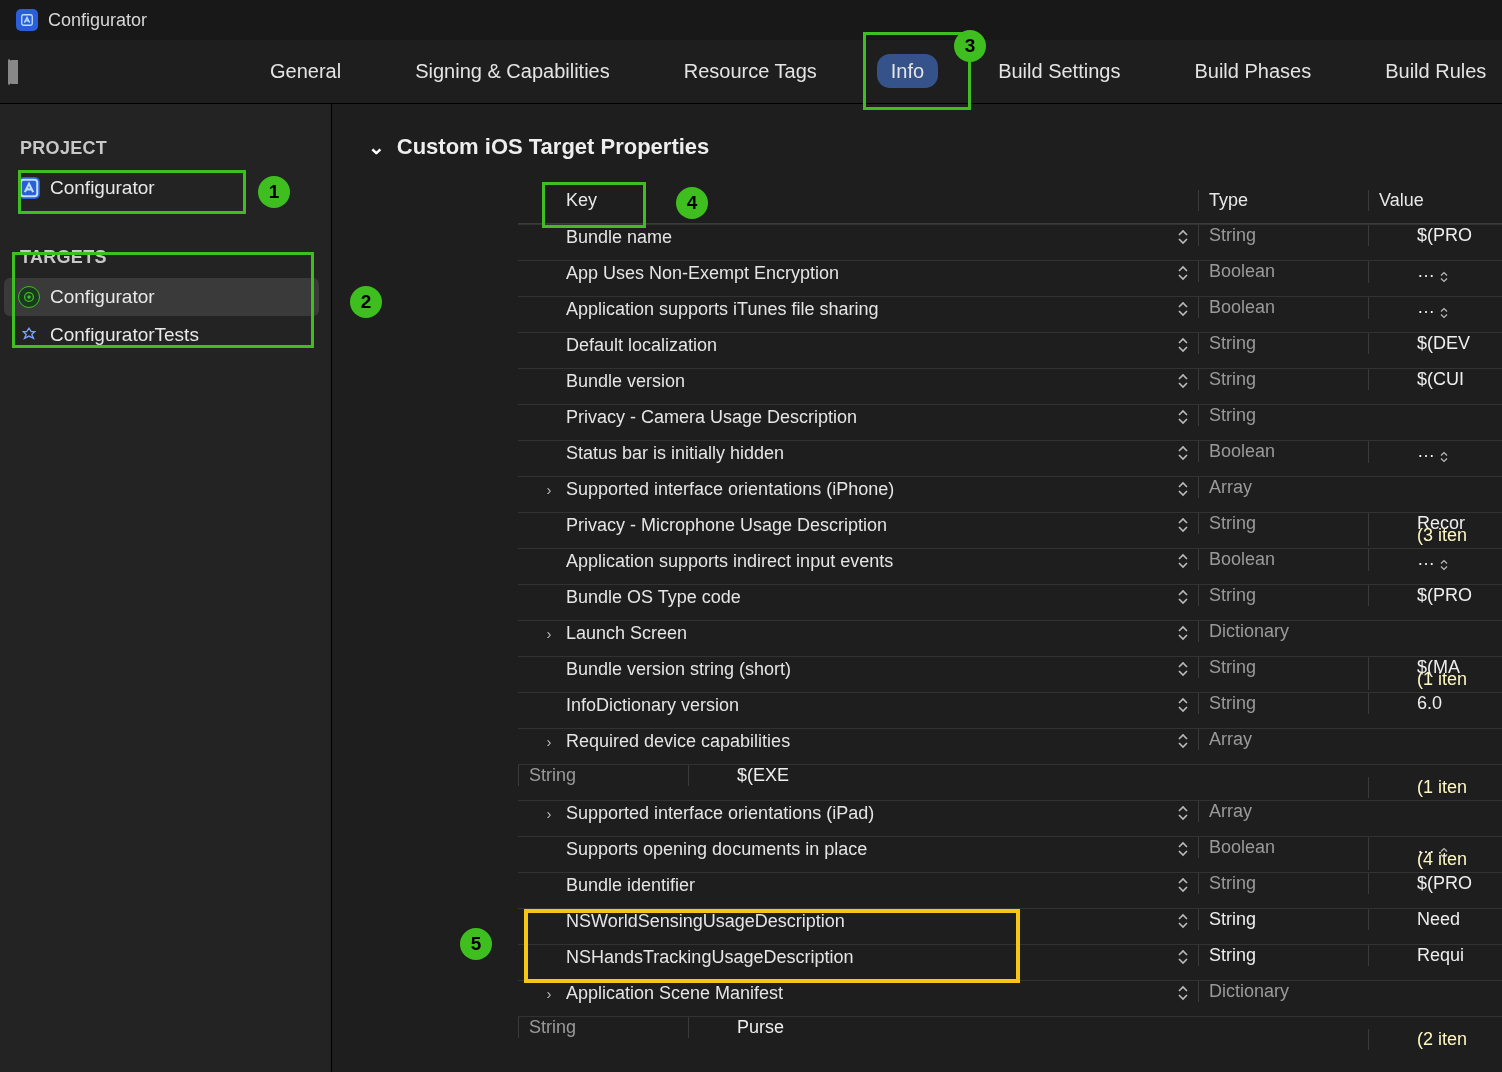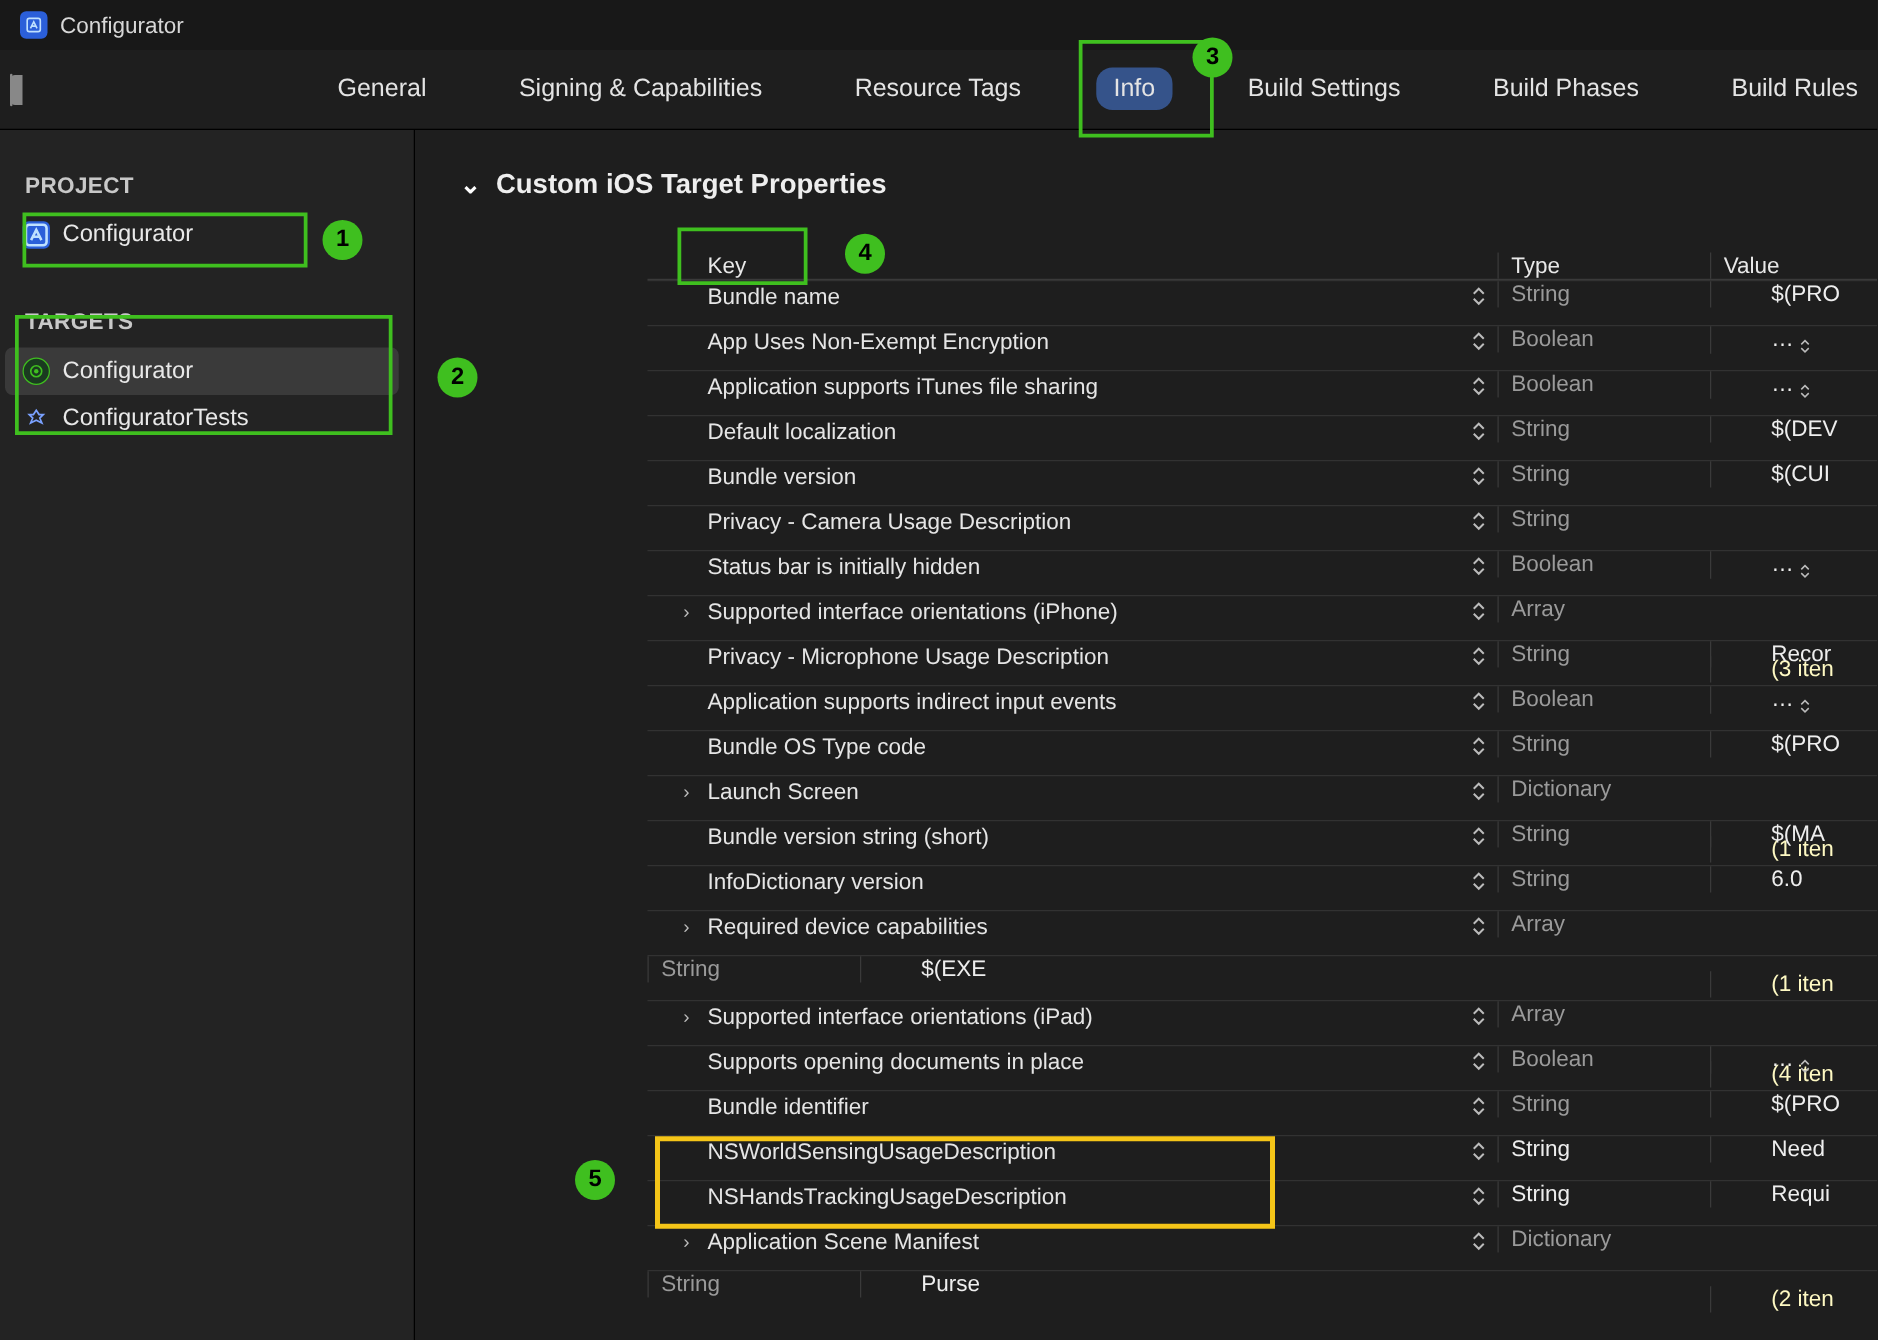--- a/index.html
+++ b/index.html
@@ -125,21 +125,21 @@
     font-size:19px;
   }
 
   
   .content { flex: 1; position: relative; padding-top: 30px; padding-left: 36px; overflow: hidden; }
   .section-header { display:flex; align-items:center; gap:12px; font-size:22px; font-weight:700; color:#eee; margin-bottom: 30px; }
   .section-header .chev { font-size:20px; color:#fff; }
 
   .table { margin-left: 150px; position: relative; }
   .table-head {
-    display:flex; align-items:flex-end;
+    display:flex; align-items:flex-start;
     height: 34px;
     border-bottom: 1px solid #3a3a3a;
     font-size: 18px;
     color:#e8e8e8;
   }
   .col-key { width: 680px; padding-left: 48px; position: relative;}
   .col-type { width: 170px; border-left: 1px solid #3a3a3a; padding-left: 10px;}
   .col-value { flex:1; border-left: 1px solid #3a3a3a; padding-left: 10px; white-space: nowrap; overflow: hidden;}
   .table-row {
     display:flex; align-items:flex-start;

